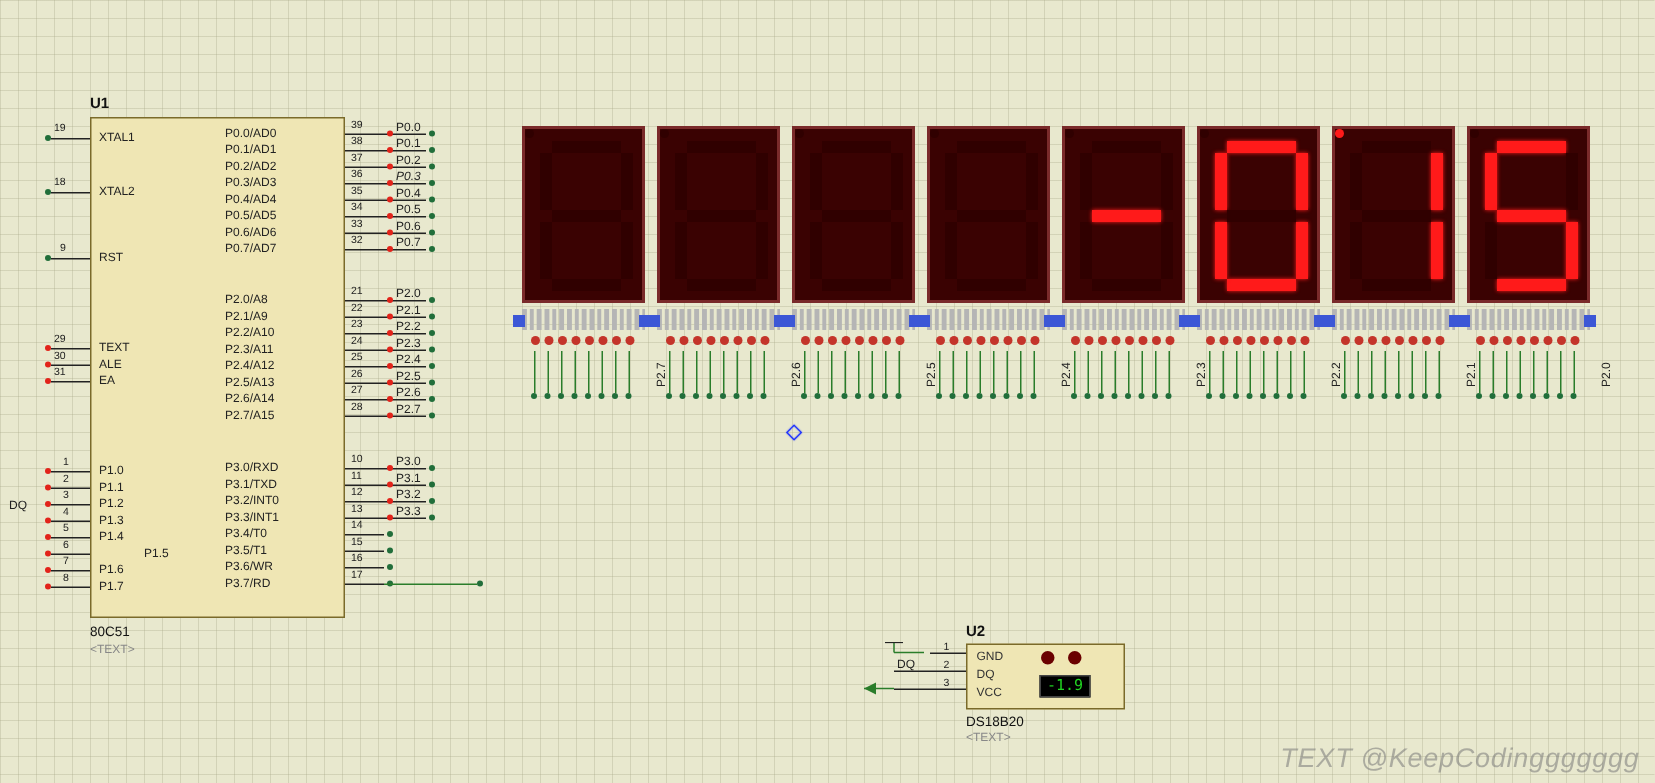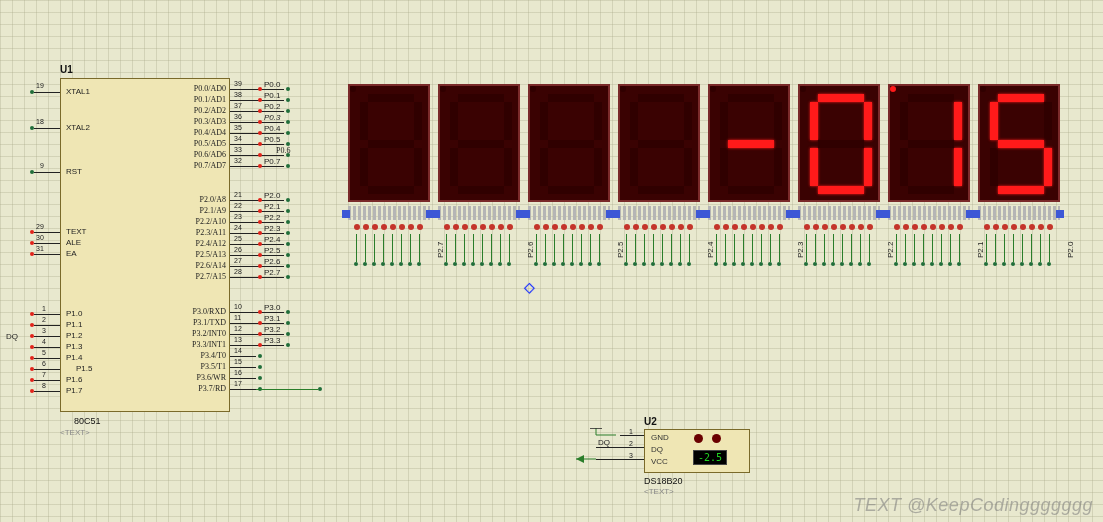--- a/index.html
+++ b/index.html
@@ -42,22 +42,21 @@
   .pin-label-l {
     position: absolute;
     font-size: 8px;
     color: #222;
     text-align: center;
   }
   .pin-label-r {
     position: absolute;
     font-size: 8px;
     color: #222;
-    text-align: right;
-    font-family: Liberation Serif, serif;
+    text-align: left;
   }
   .pin-num {
     position: absolute;
     font-size: 7px;
     color: #222;
   }
   .pin-line {
     position: absolute;
     height: 1px;
     background: #222;
@@ -127,21 +126,21 @@
     text-shadow:0 0 1px #1a2fff;
   }
   .led-red { position:absolute; width:6px; height:6px; border-radius:50%; background:#c4342a;}
   .sq-blue { position:absolute; width:8px; height:8px; background:#3c57d6;}
 </style>
 </head>
 <body>
 
 <div class="ref" style="left:60px; top:64px;">U1</div>
 <div class="chip" style="left:60px; top:78px; width:170px; height:334px;"></div>
-<div class="part" style="left:74px; top:416px;text-align:center;">80C51</div>
+<div class="part" style="left:60px; top:416px;text-align:center;">80C51</div>
 <div class="sub" style="left:60px; top:428px;">&lt;TEXT&gt;</div>
 
 <div class="pin-line" style="left:34px; top:92px; width:26px;"></div>
 <div class="pin-num" style="left:36px; top:82px;">19</div>
 <div class="pin-label-l" style="left:66px; top:87px;">XTAL1</div>
 <div class="dot-green" style="left:30px; top:90px;"></div>
 
 <div class="pin-line" style="left:34px; top:128px; width:26px;"></div>
 <div class="pin-num" style="left:36px; top:118px;">18</div>
 <div class="pin-label-l" style="left:66px; top:123px;">XTAL2</div>
@@ -183,21 +182,21 @@
     <div class="pin-line" style="left:34px; top:347px; width:26px;"></div>
        <div class="pin-num" style="left:42px; top:338px;">4</div>
        <div class="pin-label-l" style="left:66px; top:342px;">P1.3</div>
        <div class="dot-red" style="left:30px; top:345px;"></div>
     <div class="pin-line" style="left:34px; top:358px; width:26px;"></div>
        <div class="pin-num" style="left:42px; top:349px;">5</div>
        <div class="pin-label-l" style="left:66px; top:353px;">P1.4</div>
        <div class="dot-red" style="left:30px; top:356px;"></div>
     <div class="pin-line" style="left:34px; top:369px; width:26px;"></div>
        <div class="pin-num" style="left:42px; top:360px;">6</div>
-       <div class="pin-label-l" style="left:48px; top:364px;padding-left:28px;">P1.5</div>
+       <div class="pin-label-l" style="left:68px; top:364px;padding-left:28px;">P1.5</div>
        <div class="dot-red" style="left:30px; top:367px;"></div>
     <div class="pin-line" style="left:34px; top:380px; width:26px;"></div>
        <div class="pin-num" style="left:42px; top:371px;">7</div>
        <div class="pin-label-l" style="left:66px; top:375px;">P1.6</div>
        <div class="dot-red" style="left:30px; top:378px;"></div>
     <div class="pin-line" style="left:34px; top:391px; width:26px;"></div>
        <div class="pin-num" style="left:42px; top:382px;">8</div>
        <div class="pin-label-l" style="left:66px; top:386px;">P1.7</div>
        <div class="dot-red" style="left:30px; top:389px;"></div>
   </div>
@@ -237,21 +236,21 @@
           <div class="dot-green" style="left:286px; top:131px;"></div>
     <div class="pin-label-r" style="left:150px; top:139px; width:76px;">P0.5/AD5</div>
          <div class="pin-line" style="left:230px; top:144px; width:54px;"></div>
          <div class="pin-num" style="left:234px; top:135px;">34</div>
     <div class="pin-label-l" style="left:264px; top:135px;">P0.5</div>
           <div class="dot-red" style="left:258px; top:142px;"></div>
           <div class="dot-green" style="left:286px; top:142px;"></div>
     <div class="pin-label-r" style="left:150px; top:150px; width:76px;">P0.6/AD6</div>
          <div class="pin-line" style="left:230px; top:155px; width:54px;"></div>
          <div class="pin-num" style="left:234px; top:146px;">33</div>
-    <div class="pin-label-l" style="left:276px; top:146px;font-family:Liberation Serif, serif;">P0.6</div>
+    <div class="pin-label-l" style="left:264px; top:146px;">P0.6</div>
           <div class="dot-red" style="left:258px; top:153px;"></div>
           <div class="dot-green" style="left:286px; top:153px;"></div>
     <div class="pin-label-r" style="left:150px; top:161px; width:76px;">P0.7/AD7</div>
          <div class="pin-line" style="left:230px; top:166px; width:54px;"></div>
          <div class="pin-num" style="left:234px; top:157px;">32</div>
     <div class="pin-label-l" style="left:264px; top:157px;">P0.7</div>
           <div class="dot-red" style="left:258px; top:164px;"></div>
           <div class="dot-green" style="left:286px; top:164px;"></div>
     <div class="pin-label-r" style="left:150px; top:195px; width:76px;">P2.0/A8</div>
          <div class="pin-line" style="left:230px; top:200px; width:54px;"></div>
@@ -654,21 +653,21 @@
 
 <div class="cursor" style="left:524px; top:279px;">◇</div>
 
 <div class="ref" style="left:644px; top:416px;">U2</div>
 <div class="u2-box" style="left:644px; top:429px; width:106px; height:44px;">
   <div style="position:absolute; left:6px; top:3px; font-size:8px;">GND</div>
   <div style="position:absolute; left:6px; top:15px; font-size:8px;">DQ</div>
   <div style="position:absolute; left:6px; top:27px; font-size:8px;">VCC</div>
   <span class="u2-led" style="position:absolute; left:48px; top:3px;"></span>
   <span class="u2-led" style="position:absolute; left:66px; top:3px;"></span>
-  <span class="u2-readout" style="position:absolute; left:48px; top:20px;">-2.5</span>
+  <span class="u2-readout" style="position:absolute; left:48px; top:20px;">-1.9</span>
 </div>
 
 <div class="pin-num" style="left:629px; top:428px;">1</div>
 <div class="pin-line" style="left:620px; top:435px; width:24px;"></div>
 <div class="pin-num" style="left:629px; top:440px;">2</div>
 <div class="pin-line" style="left:596px; top:447px; width:48px;"></div>
 <div class="pin-label-l" style="left:598px; top:438px;">DQ</div>
 <div class="pin-num" style="left:629px; top:452px;">3</div>
 <div class="pin-line" style="left:596px; top:459px; width:48px;"></div>
 

